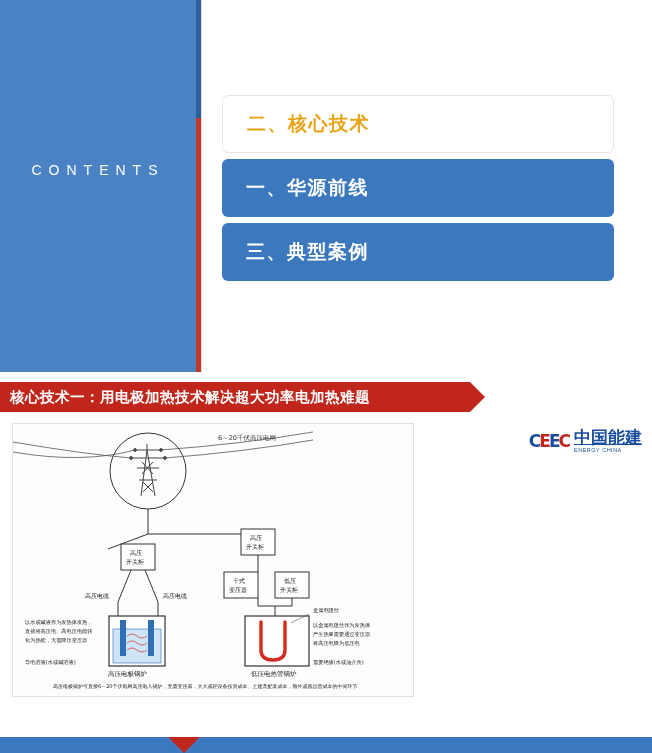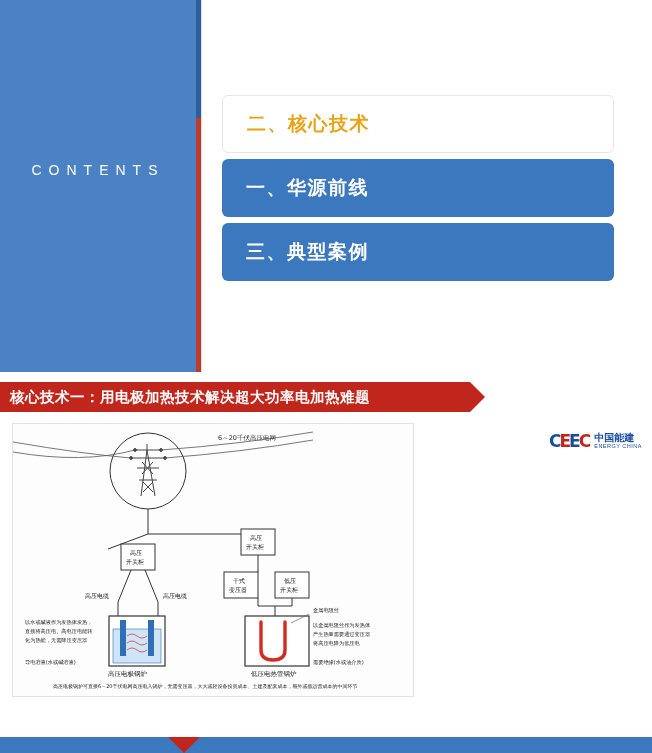--- a/index.html
+++ b/index.html
@@ -161,25 +161,26 @@
   }
   .logo-mark {
     font-size: 17px;
     font-weight: bold;
     color: #1a4d9e;
     letter-spacing: -2px;
     font-family: "DejaVu Sans", sans-serif;
   }
   .logo-mark .r { color: #c0261b; }
   .logo-txt-cn {
-    font-size: 10px;
+    font-size: 17px;
     font-weight: bold;
     color: #1a4d9e;
     line-height: 1.05;
     font-family: "DejaVu Sans", "Liberation Sans", sans-serif;
+    text-decoration: underline;
   }
   .logo-txt-en {
     font-size: 5.5px;
     color: #1a4d9e;
     letter-spacing: 0.5px;
     font-family: "Liberation Sans", sans-serif;
   }
 
   
   .diagram-panel {

